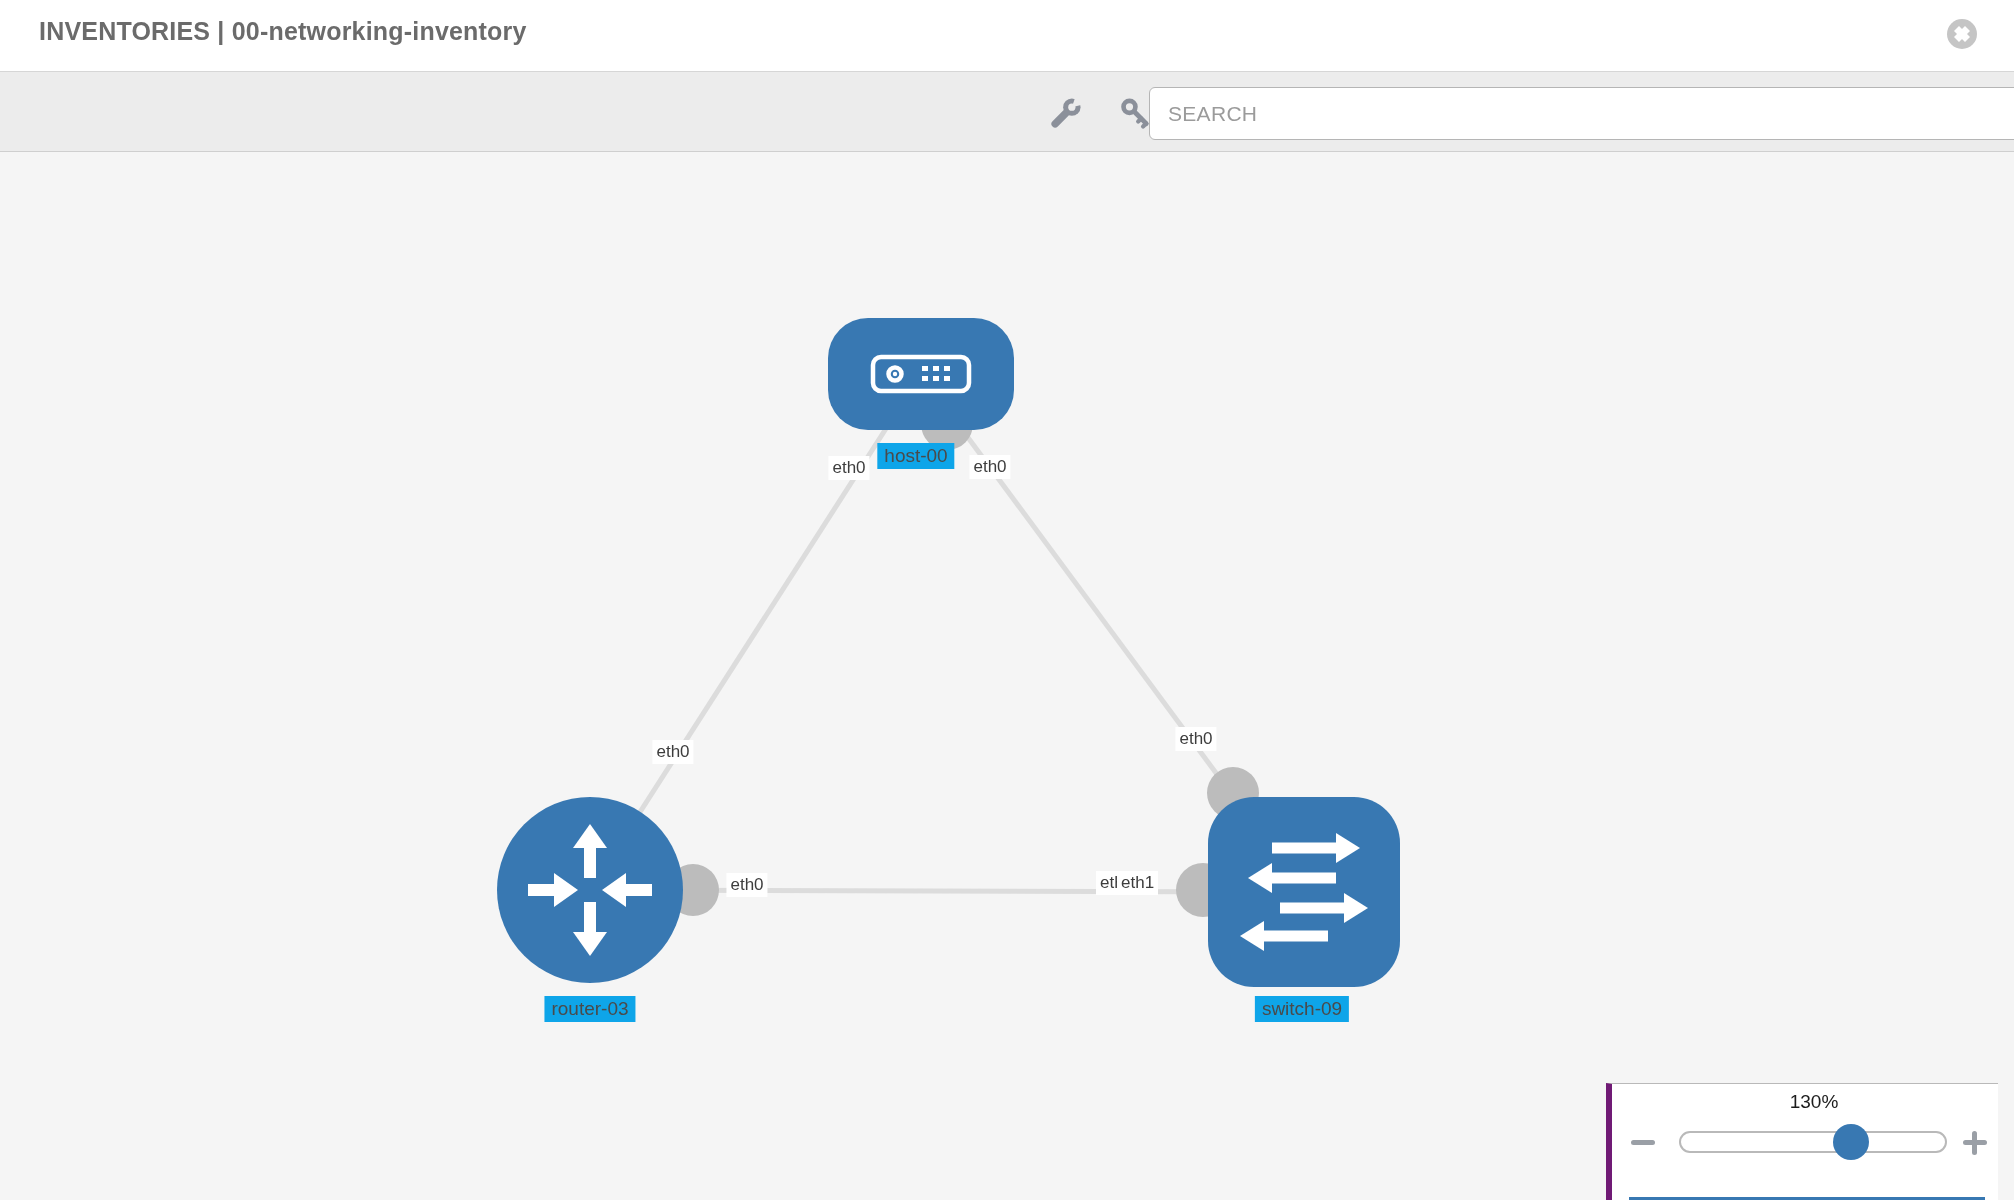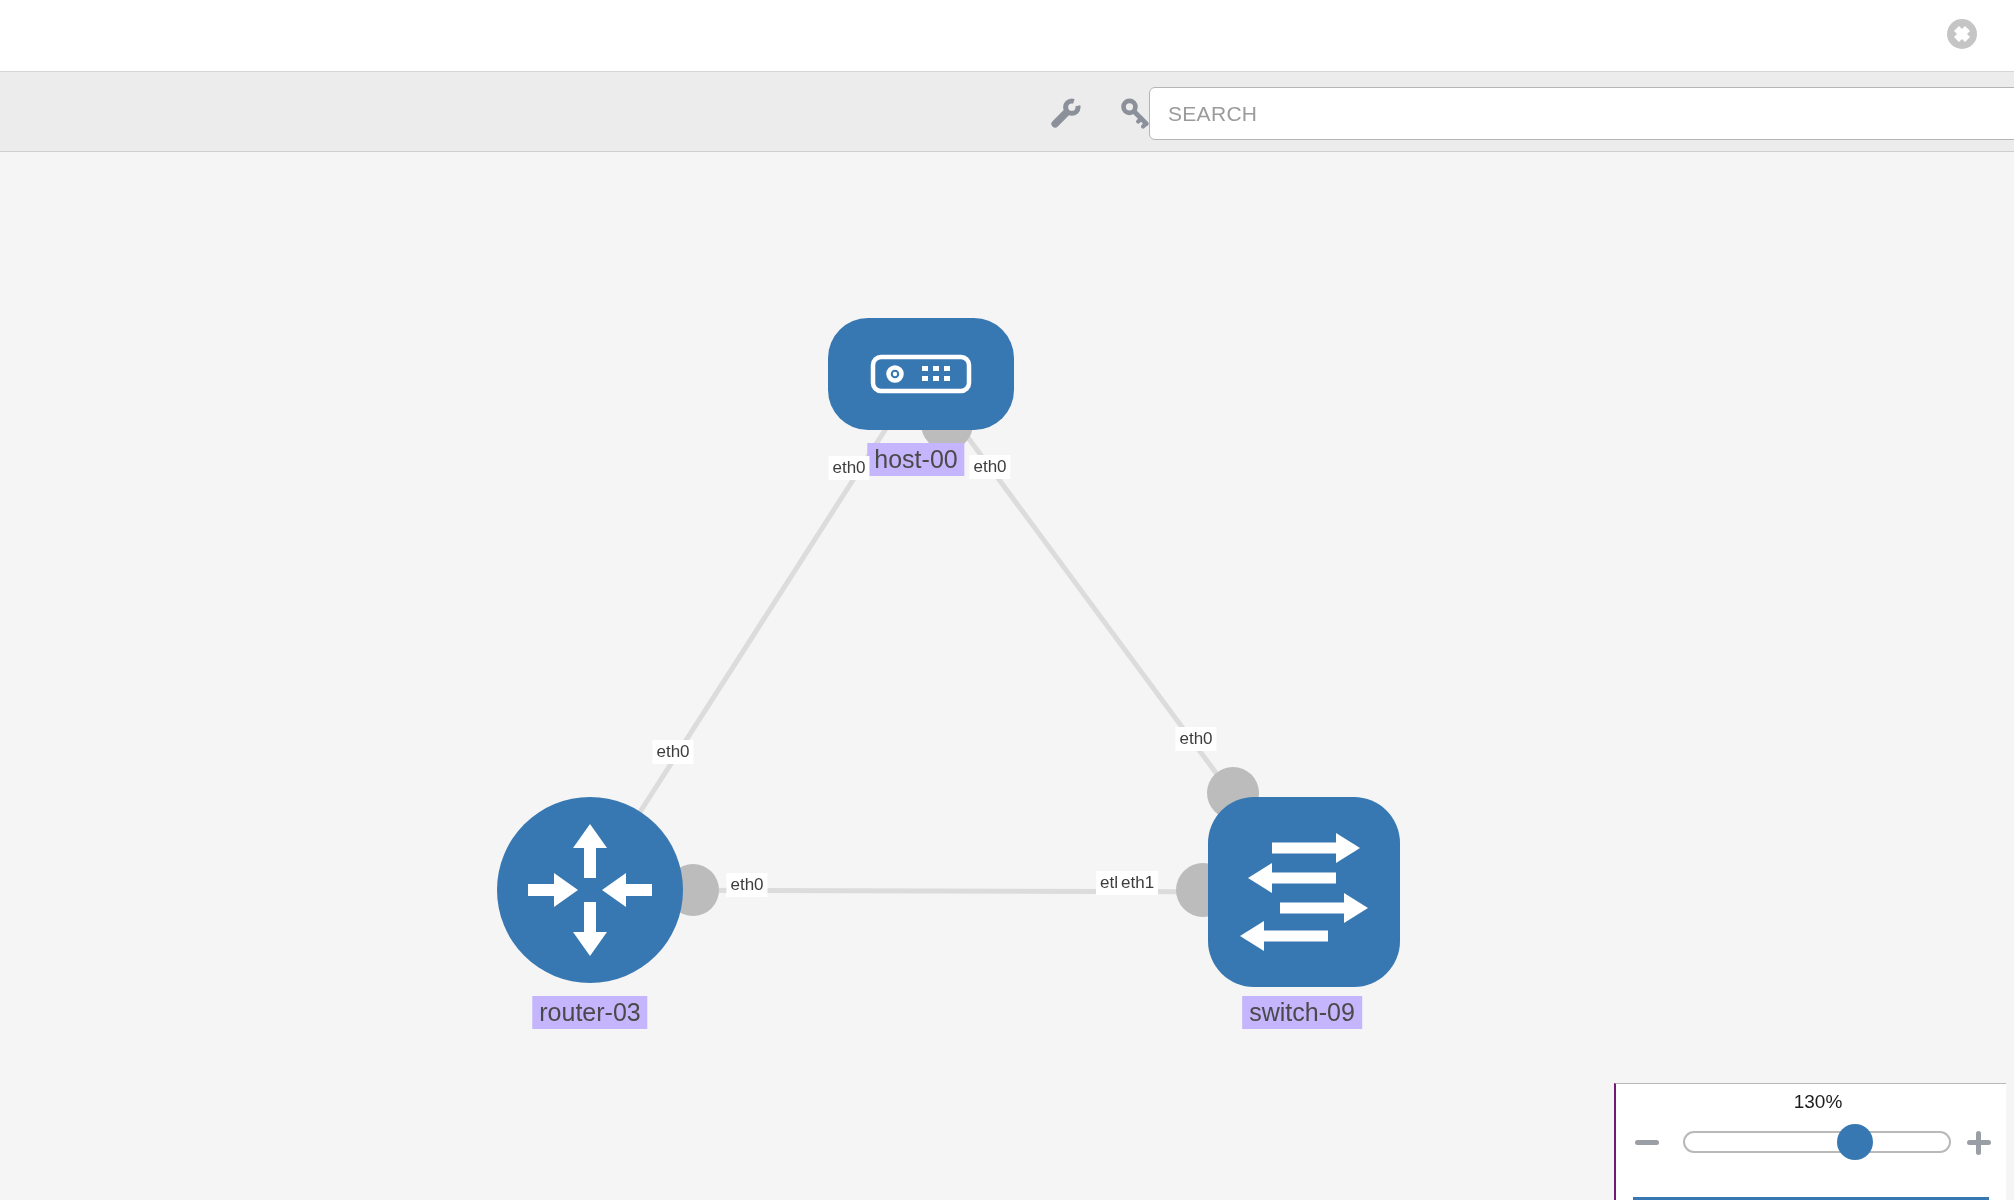--- a/index.html
+++ b/index.html
@@ -26,29 +26,29 @@
   .caret{width:0;height:0;border-left:9px solid transparent;border-right:9px solid transparent;
          border-top:12px solid #8a8a8a;margin-left:10px;}
   .tool-icon{position:absolute;top:24px;width:34px;height:34px;cursor:pointer;}
   .tool-wrench{left:1049px;}
   .tool-key{left:1118px;}
 
   
   .canvas{position:absolute;left:0;top:152px;width:2014px;height:1048px;background:#f5f5f5;}
   .topology-svg{position:absolute;left:0;top:0;}
 
-  .node-label{position:absolute;transform:translateX(-50%);background:#c4b5fd;
-              color:#4a4a4a;font-size:25px;padding:2px 7px;white-space:nowrap;line-height:1.15;}
+  .node-label{position:absolute;transform:translateX(-50%);background:#0ea5e9;
+              color:#4a4a4a;font-size:19px;padding:2px 7px;white-space:nowrap;line-height:1.15;}
   .eth-label{position:absolute;transform:translateX(-50%);background:#ffffff;
              color:#3d3d3d;font-size:17px;padding:2px 4px;white-space:nowrap;line-height:1.15;}
   .eth-label.abs-left{transform:none;}
 
   
-  .zoom-panel{position:absolute;right:8px;bottom:0;width:392px;height:117px;background:#ffffff;
-              border-left:2px solid #701a75;border-top:1px solid #b9b9b9;box-sizing:border-box;padding-left:44px;}
+  .zoom-panel{position:absolute;right:16px;bottom:0;width:392px;height:117px;background:#ffffff;
+              border-left:6px solid #701a75;border-top:1px solid #b9b9b9;box-sizing:border-box;padding-left:44px;}
   .zoom-percent{position:absolute;left:202px;top:7px;transform:translateX(-50%);
                 font-size:19px;color:#1c1c1c;}
   .zoom-minus{position:absolute;left:19px;top:56px;width:24px;height:5px;border-radius:3px;
               background:#9a9fa6;cursor:pointer;}
   .zoom-plus{position:absolute;left:351px;top:47px;width:24px;height:24px;cursor:pointer;}
   .zoom-plus:before{content:"";position:absolute;left:0;top:9px;width:24px;height:5px;
                     border-radius:3px;background:#9a9fa6;}
   .zoom-plus:after{content:"";position:absolute;left:9px;top:0;width:5px;height:24px;
                    border-radius:3px;background:#9a9fa6;}
   .zoom-track{position:absolute;left:67px;top:47px;width:268px;height:22px;background:#fff;
@@ -56,20 +56,21 @@
   .zoom-thumb{position:absolute;left:152px;top:-9px;width:36px;height:36px;border-radius:50%;
               background:#3878b2;cursor:grab;}
   .zoom-bottom-strip{position:absolute;left:17px;bottom:0;width:356px;height:3px;background:#3878b2;}
 </style>
 </head>
 <body>
 
 <div class="page">
 
   <div class="header">
+    <div class="header-title">INVENTORIES | 00-networking-inventory</div>
     <div class="close-btn">
       <svg width="30" height="30" viewBox="0 0 30 30">
         <g stroke="#ffffff" stroke-width="7" stroke-linecap="butt">
           <line x1="9.5" y1="9.5" x2="20.5" y2="20.5"></line>
           <line x1="20.5" y1="9.5" x2="9.5" y2="20.5"></line>
         </g>
       </svg>
     </div>
   </div>
 

